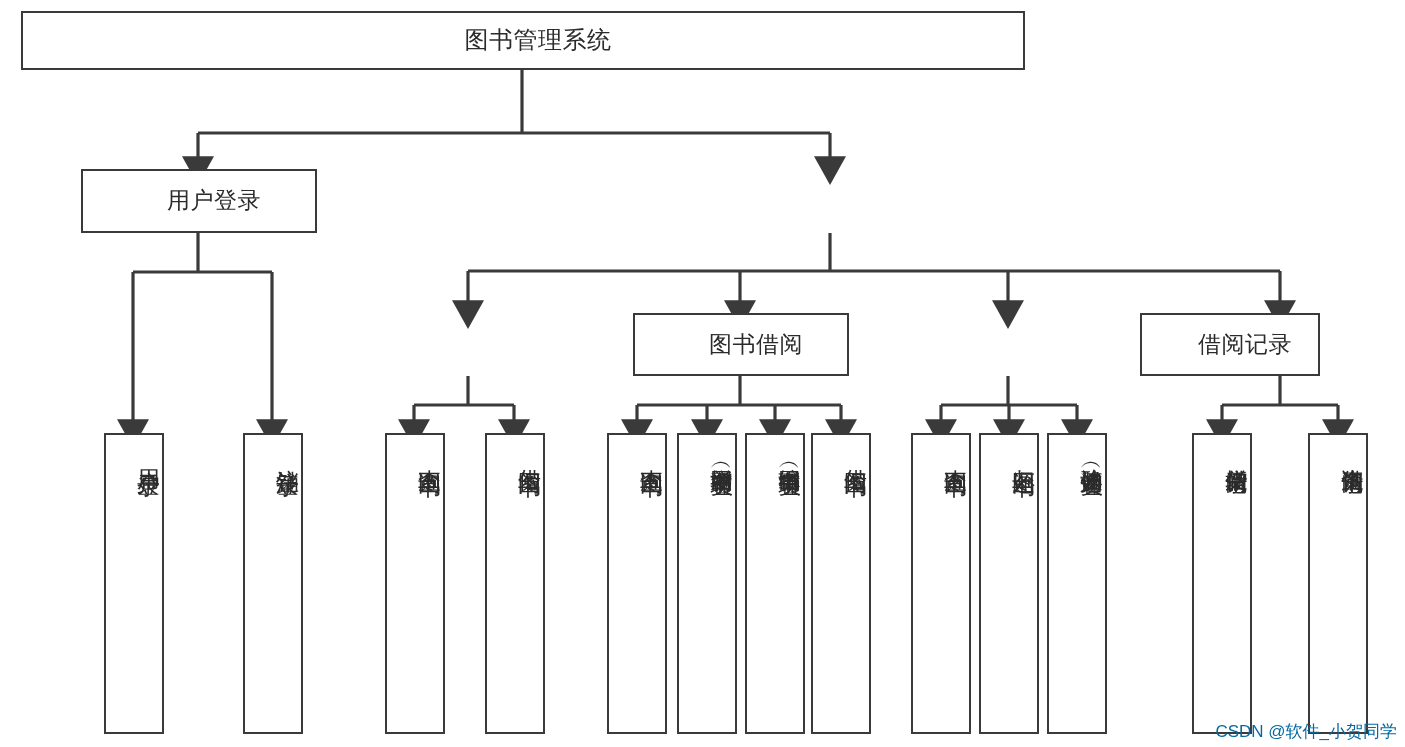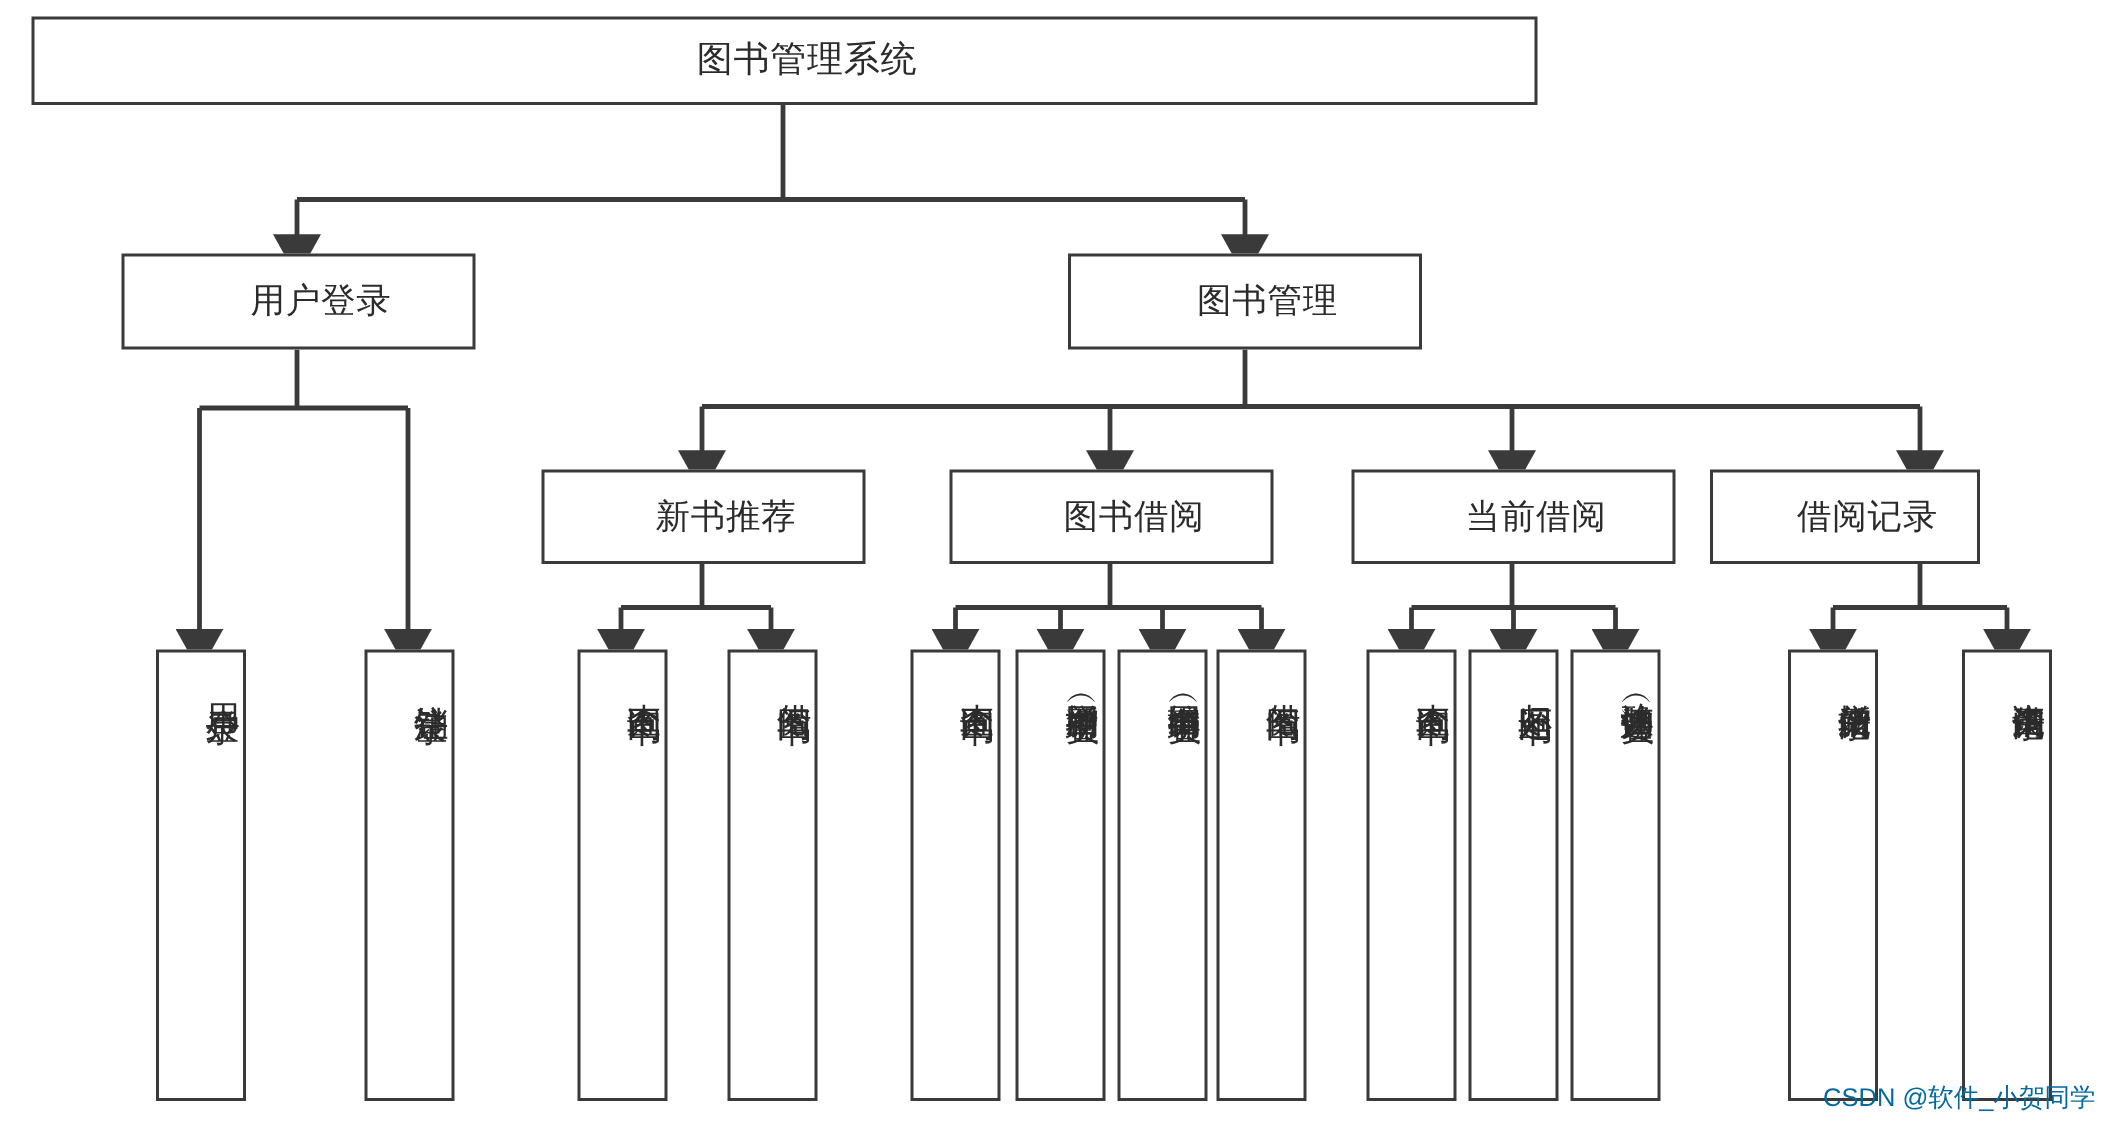--- a/index.html
+++ b/index.html
@@ -135,33 +135,24 @@
     </g>
   </svg>
 
   <div class="node horiz root" style="left:21px; top:11px; width:1004px; height:59px;">
     <span class="label">图书管理系统</span>
   </div>
 
   <div class="node horiz" style="left:81px; top:169px; width:236px; height:64px;">
     <span class="label">用户登录</span>
   </div>
-  <div class="node horiz" style="left:712px; top:169px; width:236px; height:64px;">
-    <span class="label">图书管理</span>
-  </div>
-
-  <div class="node horiz" style="left:361px; top:313px; width:216px; height:63px;">
-    <span class="label">新书推荐</span>
-  </div>
+
   <div class="node horiz" style="left:633px; top:313px; width:216px; height:63px;">
     <span class="label">图书借阅</span>
   </div>
-  <div class="node horiz" style="left:901px; top:313px; width:216px; height:63px;">
-    <span class="label">当前借阅</span>
-  </div>
   <div class="node horiz" style="left:1140px; top:313px; width:180px; height:63px;font-family:Liberation Serif, serif;">
     <span class="label">借阅记录</span>
   </div>
 
   <div class="node vert" style="left:104px; top:433px; width:60px; height:301px;">
     <span class="label">用户登录</span>
   </div>
   <div class="node vert" style="left:243px; top:433px; width:60px; height:301px;">
     <span class="label">注销登录</span>
   </div>

